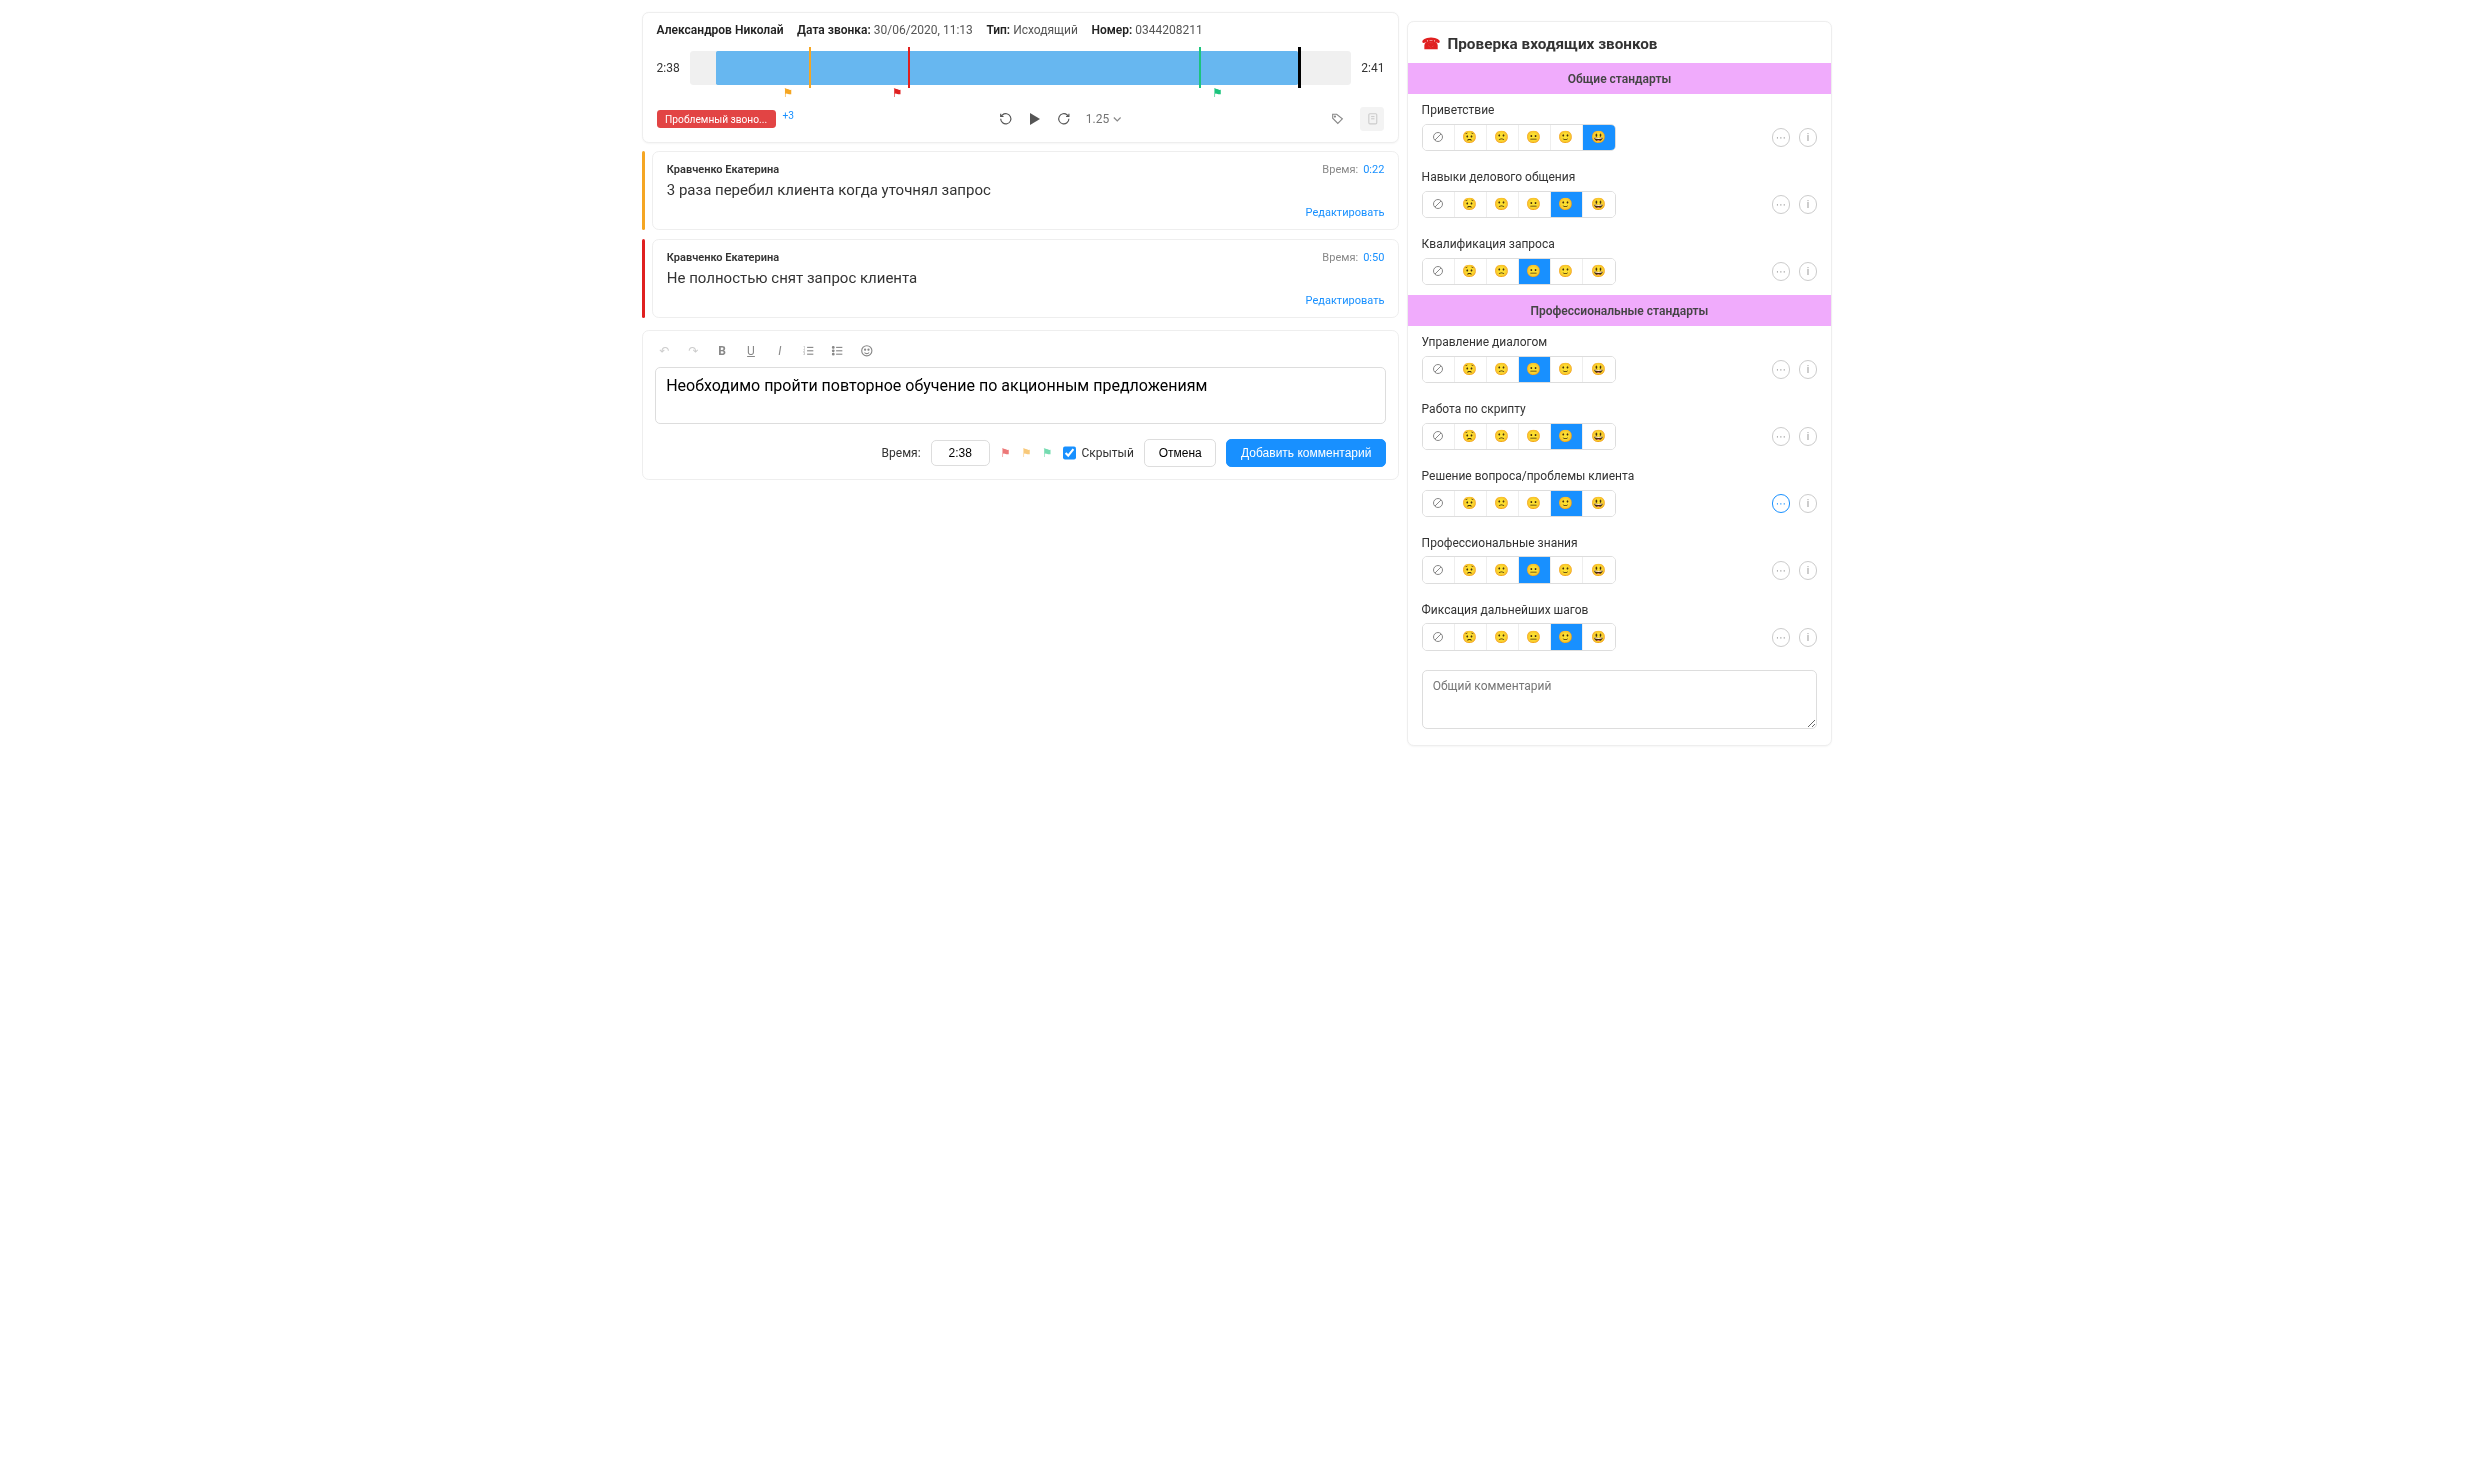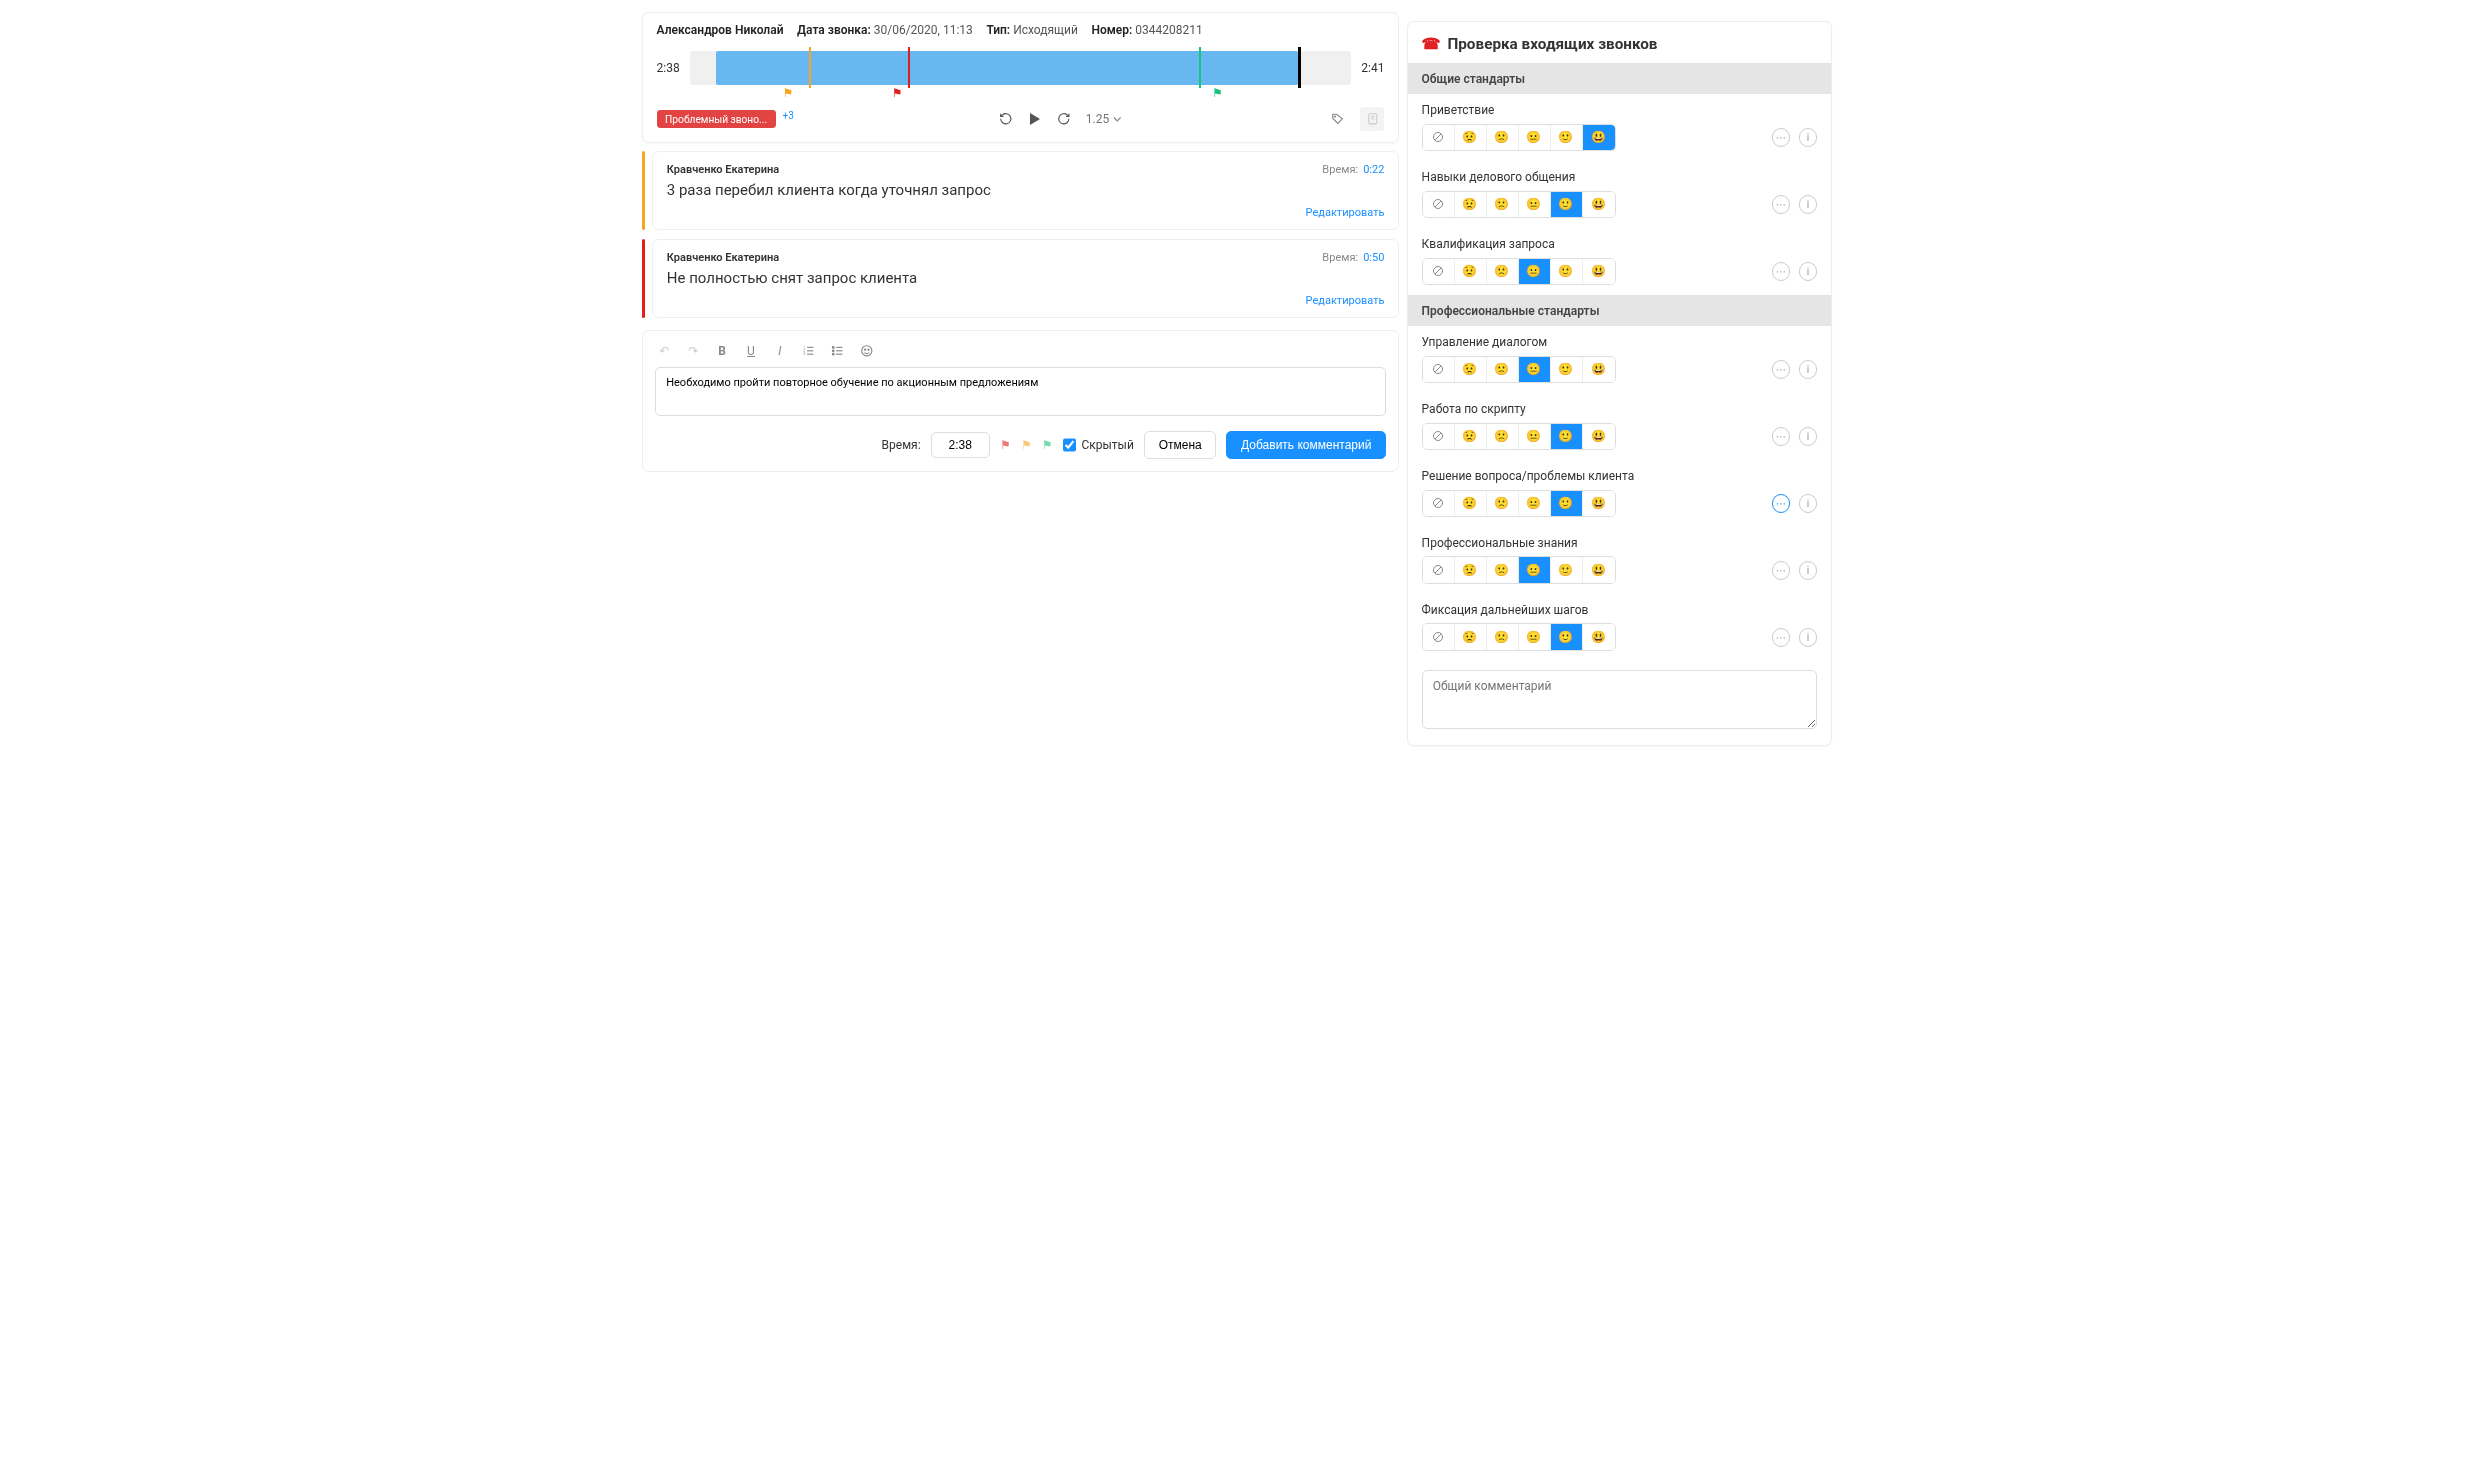--- a/index.html
+++ b/index.html
@@ -47,40 +47,40 @@
 .comment .time-label { color: #888; font-size: 11px; }
 .comment .time-val { color: #1890ff; font-size: 11px; margin-left: 5.1px; }
 .comment .text { font-size: 15px; color: #333; margin-bottom: 6.8px; }
 .comment .edit { color: #1890ff; text-align: right; font-size: 11px; cursor: pointer; }
 
 
 .editor { margin-top: 12px; border: 0.8px solid #eee; border-radius: 6.8px; padding: 8.5px 12px 12px; }
 .toolbar { display: flex; gap: 13.6px; align-items: center; padding: 3.4px 1.7px 8.5px; color: #888; }
 .tb-btn { cursor: pointer; width: 15.3px; height: 15.3px; display: inline-flex; align-items: center; justify-content: center; }
 .tb-btn.disabled { color: #ccc; cursor: not-allowed; }
-.editor textarea { width: 100%; min-height: 49px; border: 0.8px solid #ddd; border-radius: 5.1px; padding: 8.5px 10.2px; font-family: inherit; font-size: 11px; resize: none; }
+.editor textarea { width: 100%; min-height: 49px; border: 0.8px solid #ddd; border-radius: 5.1px; padding: 8.5px 10.2px; font-family: inherit; font-size: 16px; resize: none; }
 .editor-footer { display: flex; align-items: center; justify-content: flex-end; gap: 10.2px; margin-top: 12px; }
 .time-input { border: 0.8px solid #ddd; border-radius: 5.1px; padding: 5.1px 10.2px; width: 59px; text-align: center; font-size: 12px; }
 .flag-btn { cursor: pointer; font-size: 12px; opacity: 0.6; }
 .checkbox-wrap { display: inline-flex; align-items: center; gap: 5.1px; }
 .checkbox-wrap input { width: 13.6px; height: 13.6px; accent-color: #1890ff; }
 .btn { padding: 6px 13.6px; border-radius: 5.1px; border: 0.8px solid #ddd; background: #fff; cursor: pointer; font-size: 12px; }
 .btn.primary { background: #1890ff; color: #fff; border-color: #1890ff; }
 
 
 .score-row { display: flex; align-items: center; gap: 10.2px; padding: 12px 13.6px; }
 .score { font-weight: 600; font-size: 12.7px; }
 .btn-wide { flex: 1; background: #1890ff; color: #fff; border: none; padding: 7.6px; border-radius: 5.1px; cursor: pointer; font-size: 12px; }
 .more-btn { width: 29px; height: 29px; border: 0.8px solid #ddd; border-radius: 5.1px; display: inline-flex; align-items: center; justify-content: center; cursor: pointer; }
 
 
 .checklist-card { margin-top: 8.5px; }
 .check-title { display: flex; align-items: center; gap: 6.8px; padding: 13.6px 13.6px 10.2px; font-size: 15.3px; font-weight: 700; }
 .phone-icon { color: #e02020; font-size: 15.3px; }
-.group-head { background: #e5e5e5; padding: 8.5px 13.6px; font-weight: 600; font-size: 12px; color: #444; }
+.group-head { background: #f0abfc; padding: 8.5px 13.6px; font-weight: 600; font-size: 12px; color: #444; text-align: center; }
 .criterion { padding: 8.5px 13.6px 10.2px; }
 .crit-name { font-size: 12px; color: #333; margin-bottom: 6.8px; }
 .crit-row { display: flex; align-items: center; justify-content: space-between; gap: 13.6px; }
 .rating { display: inline-flex; border: 0.8px solid #ddd; border-radius: 5.1px; overflow: hidden; }
 .rating .opt { width: 32px; height: 25.5px; display: inline-flex; align-items: center; justify-content: center; border-right: 0.8px solid #eee; cursor: pointer; font-size: 12px; background: #fff; }
 .rating .opt:last-child { border-right: none; }
 .rating .opt.sel { background: #1890ff; }
 .rating .opt.na { color: #888; }
 .crit-icons { display: inline-flex; gap: 8.5px; color: #999; }
 .crit-icons .ic { width: 18.7px; height: 18.7px; display: inline-flex; align-items: center; justify-content: center; border: 0.8px solid #ccc; border-radius: 50%; cursor: pointer; font-size: 10.2px; }

